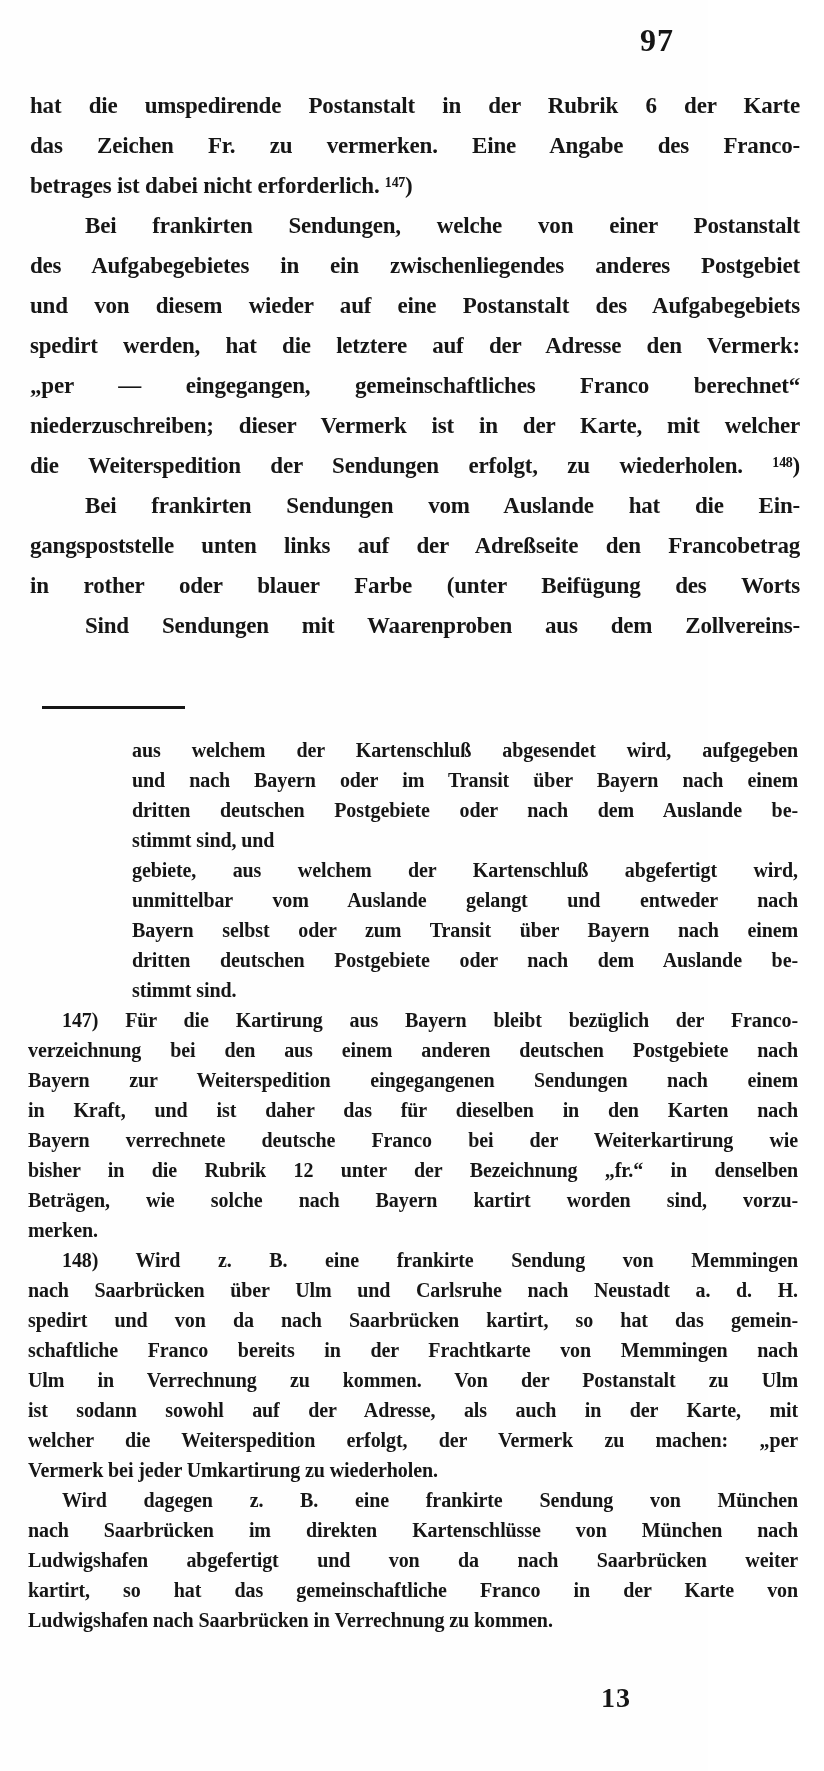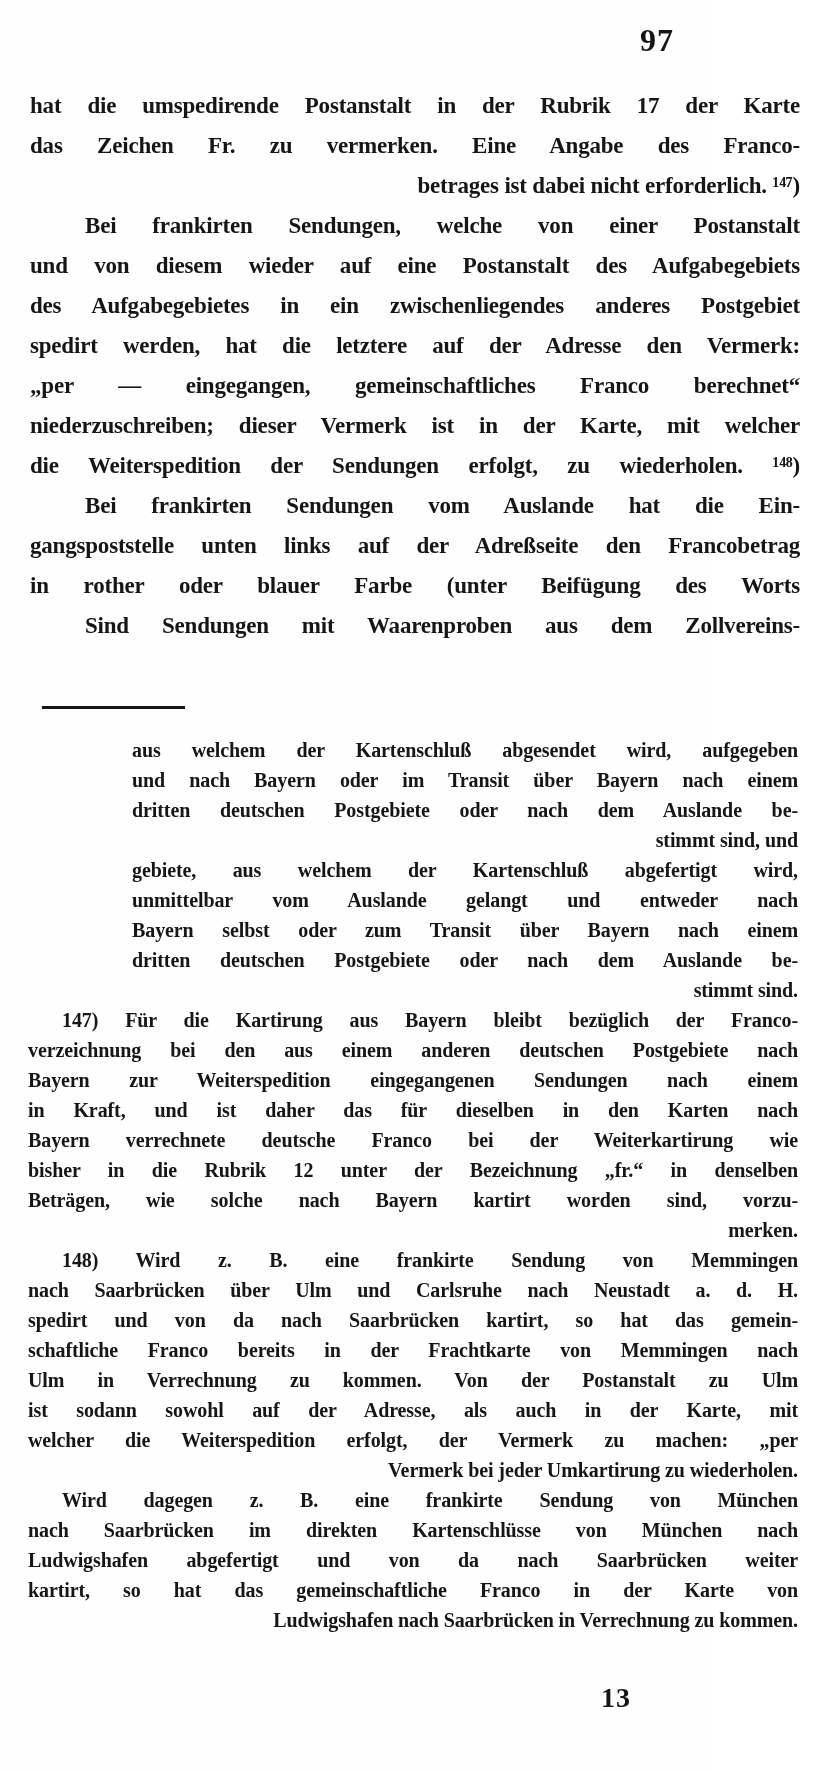--- a/index.html
+++ b/index.html
@@ -31,21 +31,21 @@
     letter-spacing: -0.2px;
   }
   .footnotes {
     position: absolute;
     top: 735px; left: 28px;
     width: 770px;
     font-size: 20px;
     line-height: 30px;
     letter-spacing: -0.1px;
   }
-  .ln { display: block; white-space: nowrap; text-align: right; }
+  .ln { display: block; white-space: nowrap; }
   .j  { text-align: justify; text-align-last: justify; -moz-text-align-last: justify; text-justify: inter-word; white-space: normal; }
   .i55  { padding-left: 55px; }
   .i34  { padding-left: 34px; }
   .i64  { padding-left: 64px; }
   .i104 { padding-left: 104px; }
   .footnote-rule {
     position: absolute;
     top: 706px; left: 42px;
     width: 143px; height: 0;
     border-top: 3px solid #161616;
@@ -58,27 +58,27 @@
   }
 </style>
 </head>
 <body>
 
 <div class="page">
 
   <div class="page-number">97</div>
 
   <main class="body-text">
-    <div class="ln j">hat die umspedirende Postanstalt in der Rubrik 17 der Karte</div>
+    <div class="ln j">hat die umspedirende Postanstalt in der Rubrik 6 der Karte</div>
     <div class="ln j">das Zeichen Fr. zu vermerken.  Eine Angabe des Franco-</div>
     <div class="ln">betrages ist dabei nicht erforderlich. ¹⁴⁷)</div>
 
     <div class="ln j i55">Bei frankirten Sendungen, welche von einer Postanstalt</div>
+    <div class="ln j">des Aufgabegebietes in ein zwischenliegendes anderes Postgebiet</div>
     <div class="ln j">und von diesem wieder auf eine Postanstalt des Aufgabegebiets</div>
-    <div class="ln j">des Aufgabegebietes in ein zwischenliegendes anderes Postgebiet</div>
     <div class="ln j">spedirt werden, hat die letztere auf der Adresse den Vermerk:</div>
     <div class="ln j">„per  —  eingegangen, gemeinschaftliches Franco berechnet“</div>
     <div class="ln j">niederzuschreiben; dieser Vermerk ist in der Karte, mit welcher</div>
     <div class="ln j">die Weiterspedition der Sendungen erfolgt, zu wiederholen. ¹⁴⁸)</div>
 
     <div class="ln j i55">Bei frankirten Sendungen vom Auslande hat die Ein-</div>
     <div class="ln j">gangspoststelle unten links auf der Adreßseite den Francobetrag</div>
     <div class="ln j">in rother oder blauer Farbe (unter Beifügung des Worts</div>
 
     <div class="ln j i55">Sind Sendungen mit Waarenproben aus dem Zollvereins-</div>

